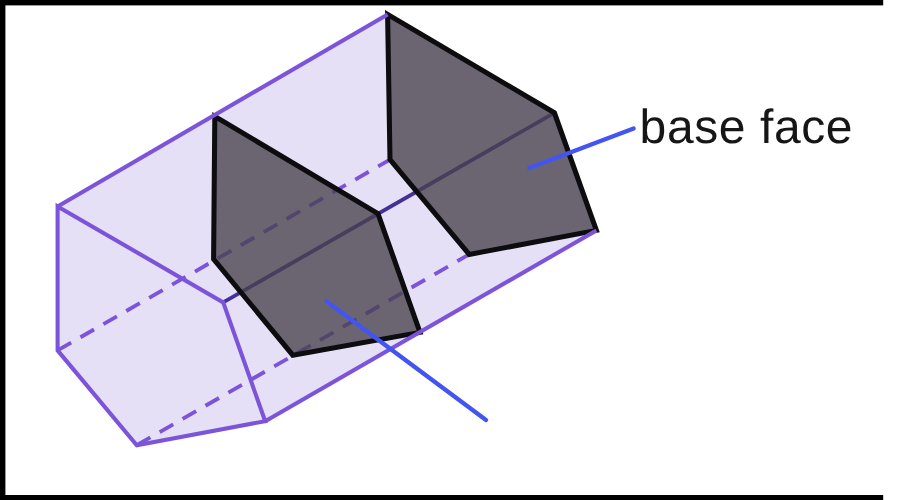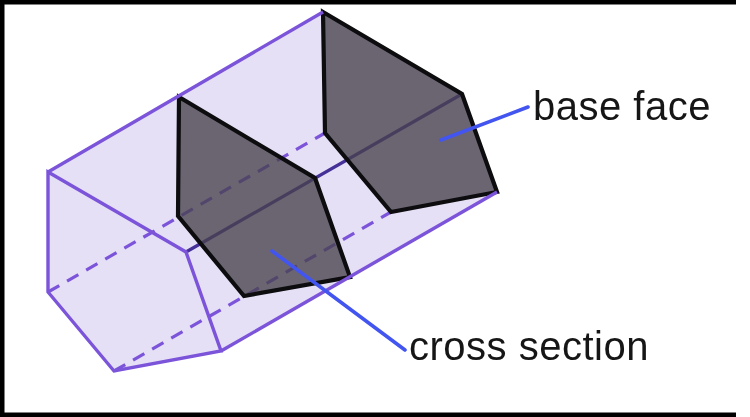--- a/index.html
+++ b/index.html
@@ -69,15 +69,14 @@
     <line class="edge-solid" x1="221" y1="351" x2="497" y2="192"></line>
 
     <line class="pointer-line" x1="441" y1="140" x2="528" y2="107"></line>
     <line class="pointer-line" x1="272" y1="251" x2="405" y2="350"></line>
 
     <rect class="frame-rect" x="2" y="2" width="746" height="413"></rect>
   </svg>
 
   <div class="diagram-label label-base-face">base face</div>
 
-  <div class="diagram-label label-cross-section">cross section</div>
 
 </div>
 
 </body></html>

